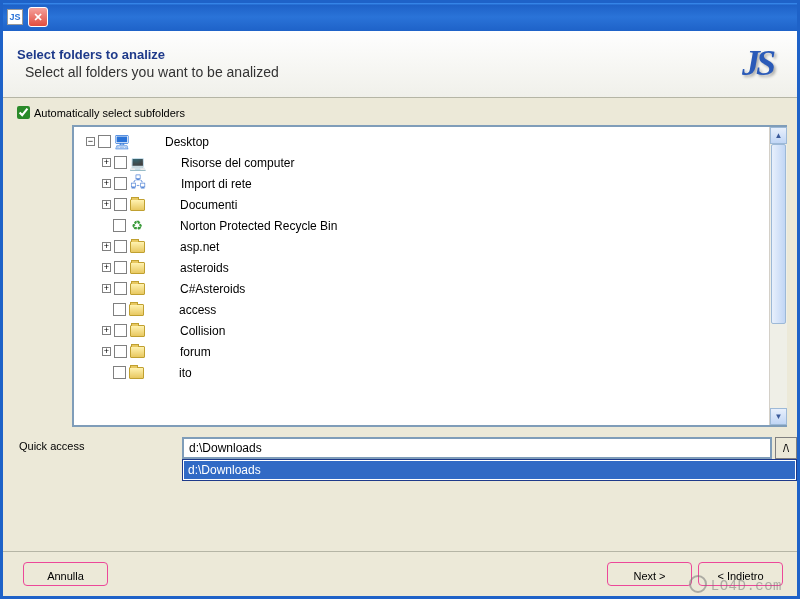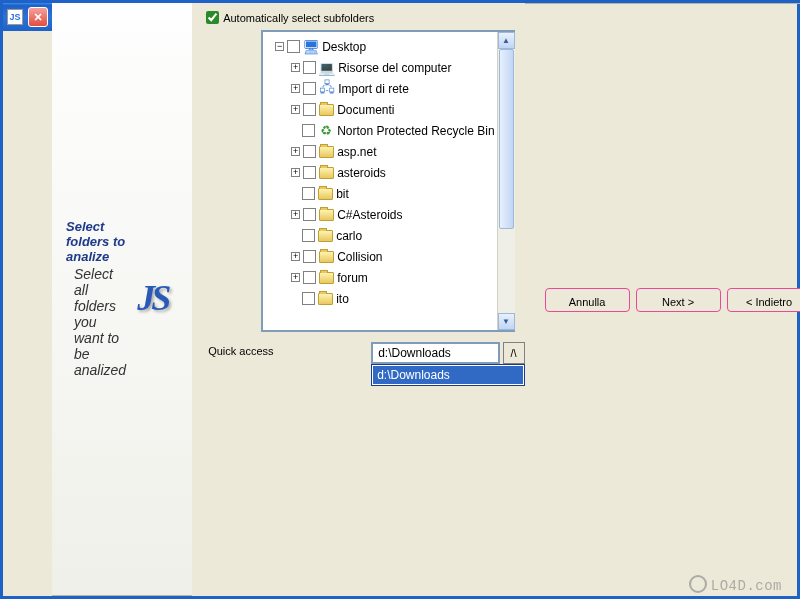--- a/index.html
+++ b/index.html
@@ -12,21 +12,21 @@
       position: relative;
       overflow: hidden;
     }
     .window {
       position: absolute;
       left: 0; top: 0;
       width: 800px; height: 599px;
       border: 3px solid #1e62c8;
       background: #ece9d8;
       display: flex;
-      flex-direction: row;
+      flex-direction: column;
     }
     .titlebar {
       height: 28px;
       background: linear-gradient(to bottom, #3b8ef0 0%, #1e62c8 8%, #2a73d8 50%, #1e62c8 100%);
       display: flex;
       align-items: center;
       padding: 0 4px;
       color: #fff;
       font-weight: bold;
       font-size: 13px;
@@ -58,21 +58,21 @@
       font-size: 11px;
       cursor: pointer;
     }
     .header-panel {
       background: linear-gradient(to bottom, #fefefe, #f0f0ea);
       border-bottom: 1px solid #b5b5a5;
       padding: 8px 14px 10px 14px;
       display: flex;
       align-items: center;
     }
-    .header-left { flex: 1; font-style: italic; }
+    .header-left { flex: 1; }
     .header-title {
       font-weight: bold;
       font-size: 13px;
       color: #1e3a8a;
       margin-bottom: 2px;
     }
     .header-sub {
       font-size: 14px;
       color: #333;
       margin-left: 8px;
@@ -169,21 +169,21 @@
       top: -3px; left: 0;
       width: 6px; height: 2px;
       background: #e8c860;
       border: 1px solid #c0a030;
       border-bottom: none;
     }
     .node-icon.desktop { color: #2a73d8; font-size: 14px; }
     .node-icon.computer { color: #5a8ad8; font-size: 14px; }
     .node-icon.network { color: #5a8ad8; font-size: 14px; }
     .node-icon.recycle { color: #3a9a3a; font-size: 13px; }
-    .node-label { cursor: default; }
+    .node-label { cursor: default; margin-left: 32px; }
     .vscroll {
       width: 18px;
       background: #efefe7;
       border-left: 1px solid #d4d0c8;
       display: flex;
       flex-direction: column;
     }
     .vscroll-btn {
       height: 17px;
       background: linear-gradient(to bottom, #e8f0fc, #c1d6f5);
@@ -377,45 +377,37 @@
 
         <div class="tree-node">
           <span class="indent"></span>
             <span class="indent s"></span>
           <span class="expander">+</span>
           <span class="node-check"></span>
           <span class="node-icon folder"></span>
           <span class="node-label">asteroids</span>
         </div>
 
+
+        <div class="tree-node">
+          <span class="indent"></span>
+            <span class="indent s"></span>
+          <span class="expander">+</span>
+          <span class="node-check"></span>
+          <span class="node-icon folder"></span>
+          <span class="node-label">C#Asteroids</span>
+        </div>
+
         <div class="tree-node">
           <span class="indent"></span>
             <span class="indent s"></span>
           <span style="width:11px;display:inline-block"></span>
           <span class="node-check"></span>
           <span class="node-icon folder"></span>
-          <span class="node-label">bit</span>
-        </div>
-
-        <div class="tree-node">
-          <span class="indent"></span>
-            <span class="indent s"></span>
-          <span class="expander">+</span>
-          <span class="node-check"></span>
-          <span class="node-icon folder"></span>
-          <span class="node-label">C#Asteroids</span>
-        </div>
-
-        <div class="tree-node">
-          <span class="indent"></span>
-            <span class="indent s"></span>
-          <span style="width:11px;display:inline-block"></span>
-          <span class="node-check"></span>
-          <span class="node-icon folder"></span>
-          <span class="node-label">carlo</span>
+          <span class="node-label">access</span>
         </div>
 
         <div class="tree-node">
           <span class="indent"></span>
             <span class="indent s"></span>
           <span class="expander">+</span>
           <span class="node-check"></span>
           <span class="node-icon folder"></span>
           <span class="node-label">Collision</span>
         </div>

